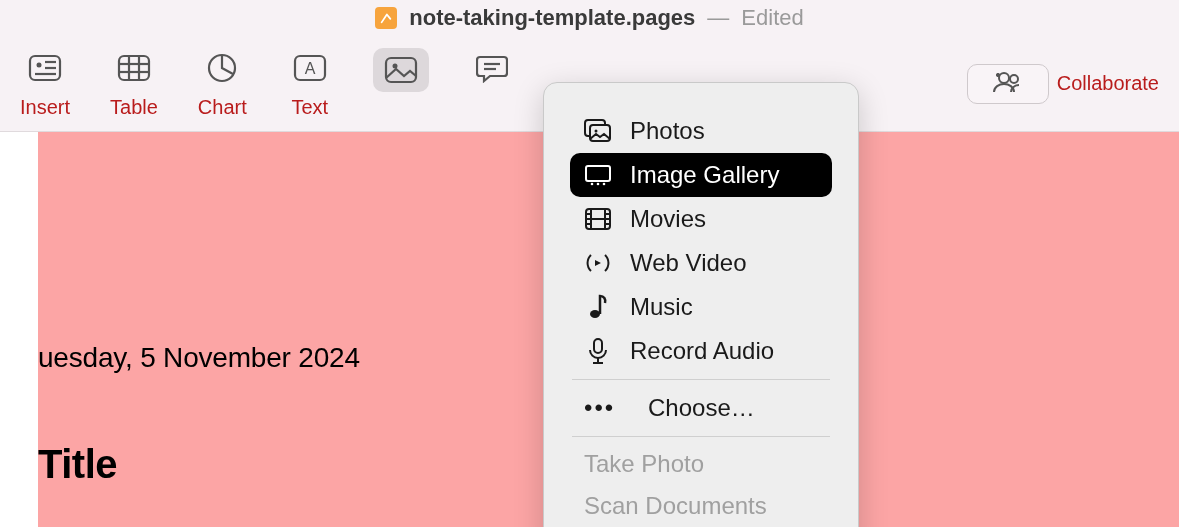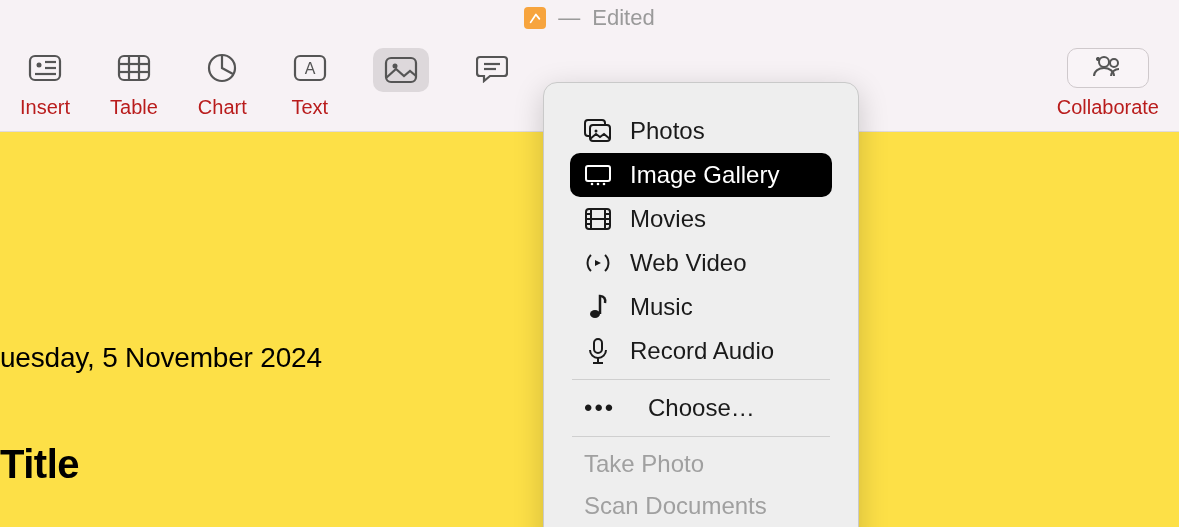--- a/index.html
+++ b/index.html
@@ -80,40 +80,40 @@
       stroke-width: 2.2;
     }
     .tool-label {
       font-size: 20px;
       color: #b91c1c;
     }
     .toolbar-right {
       position: absolute;
       right: 20px;
       display: flex;
-      flex-direction: column;
       align-items: center;
       gap: 8px;
     }
     .collab-btn {
       width: 82px;
       height: 40px;
       border: 1.5px solid #cfc9cc;
       border-radius: 10px;
       background: #f9f4f7;
       display: flex;
       align-items: center;
       justify-content: center;
     }
 
     .document-area {
-      background: #fde047;
+      background: #fca5a5;
       padding: 40px 0 0 0;
       position: relative;
       height: calc(100% - 132px);
+      margin-left: 38px;
     }
     .doc-date {
       font-size: 28px;
       color: #000;
       position: absolute;
       top: 210px;
       left: 0;
       letter-spacing: -0.2px;
     }
     .doc-title {
@@ -192,20 +192,21 @@
   </style>
 </head>
 <body>
 
 <div class="titlebar">
   <span class="doc-icon">
     <svg viewBox="0 0 16 16">
         <path d="M3 13 L9 4 L13 9" stroke="#fff" stroke-width="2" fill="none" stroke-linecap="round" stroke-linejoin="round"></path>
       </svg>
   </span>
+  <span class="filename">note-taking-template.pages</span>
   <span class="dash">—</span>
   <span class="edited">Edited</span>
 </div>
 
 <div class="toolbar">
   <div class="toolbar-left">
     <div class="tool-item">
       <div class="tool-icon">
         <svg width="34" height="28" viewBox="0 0 34 28">
             <rect x="2" y="2" width="30" height="24" rx="5"></rect>

